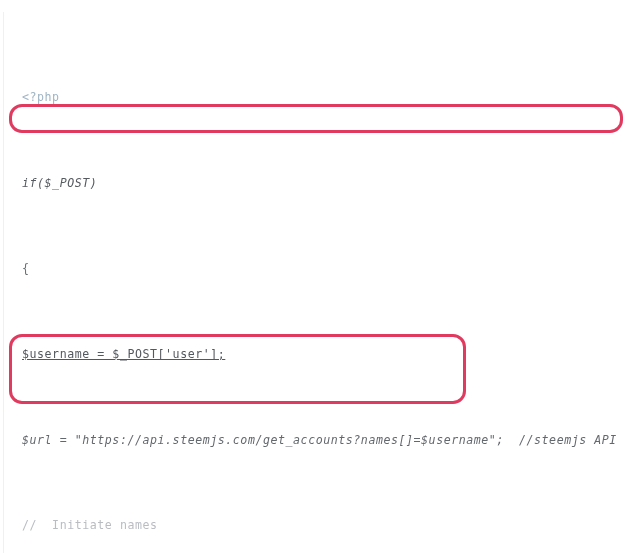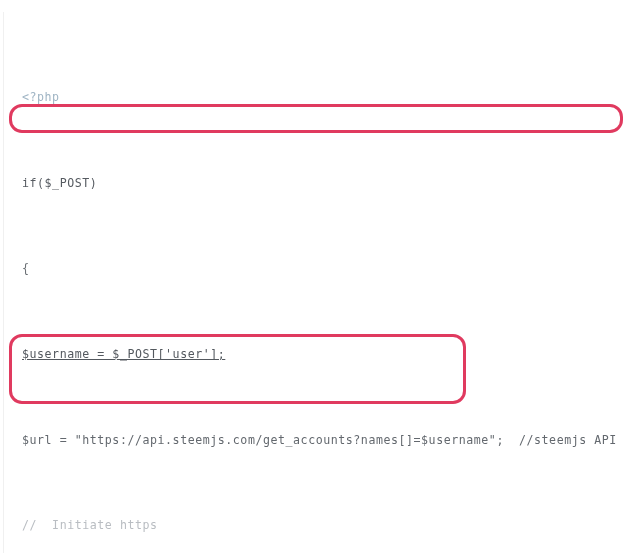--- a/index.html
+++ b/index.html
@@ -44,24 +44,24 @@
     line-height: 21.4px;
     letter-spacing: 0.55px;
   }
 
   .line {
     height: 21.4px;
     white-space: pre;
   }
 
   
-  .tok-plain   { color: #555a60; }
+  .tok-plain   { color: #555a60; font-style: italic; }
   .tok-punct   { color: #6b7075; }
   .tok-var     { color: #53585e; text-decoration: underline; }
-  .tok-string  { color: #63686e; }
+  .tok-string  { color: #63686e; font-style: italic; }
   .tok-comment { color: #b9bdc2; }
   .tok-tag     { color: #9fb4c4; }
 
   
   .annot-box {
     position: absolute;
     border: 3px solid #e03a5f;
     border-radius: 13px;
     box-sizing: border-box;
     pointer-events: none;
@@ -92,21 +92,21 @@
     <div class="line"><span class="tok-tag">&lt;?php</span></div>
 
     <div class="line"><span class="tok-plain">if($_POST)</span></div>
 
     <div class="line"><span class="tok-punct">{</span></div>
 
     <div class="line"><span class="tok-var">$username = $_POST['user'];</span></div>
 
     <div class="line"><span class="tok-string">$url = "https://api.steemjs.com/get_accounts?names[]=$username";  //steemjs API</span></div>
 
-    <div class="line"><span class="tok-comment">//  Initiate https</span></div>
+    <div class="line"><span class="tok-comment">//  Initiate names</span></div>
 
     
 
     
 
     
 
     
 
     

